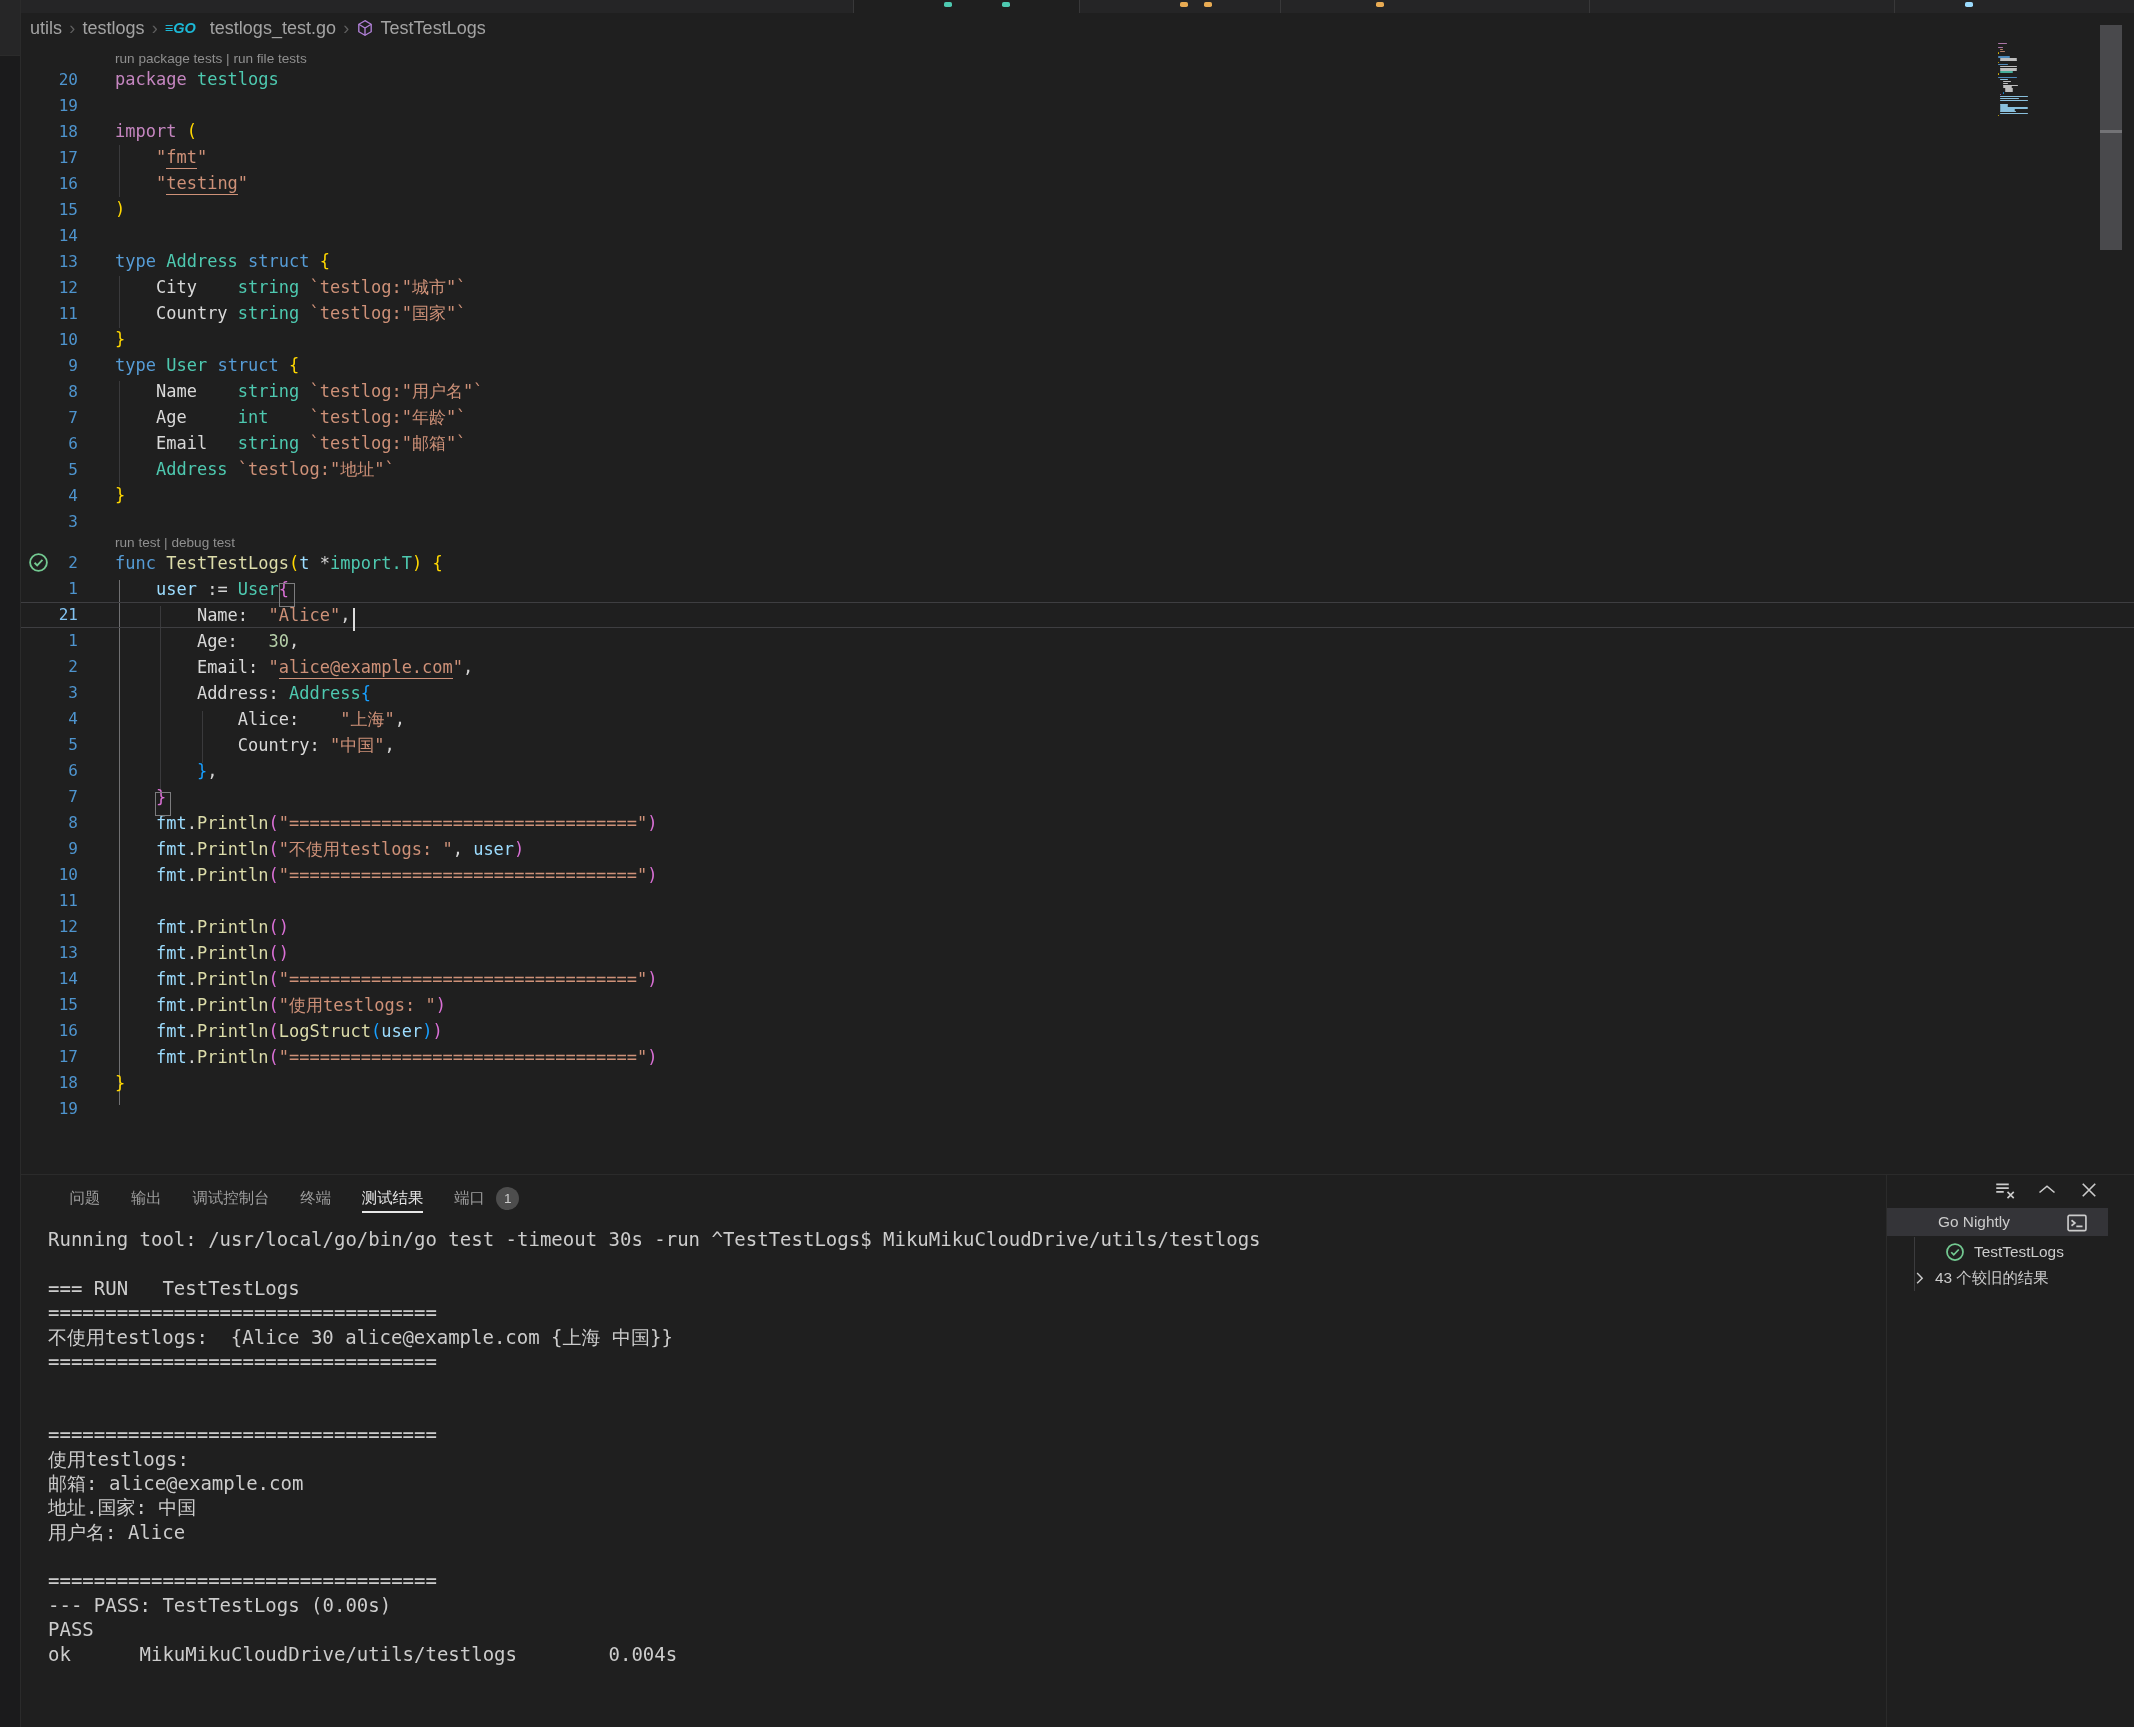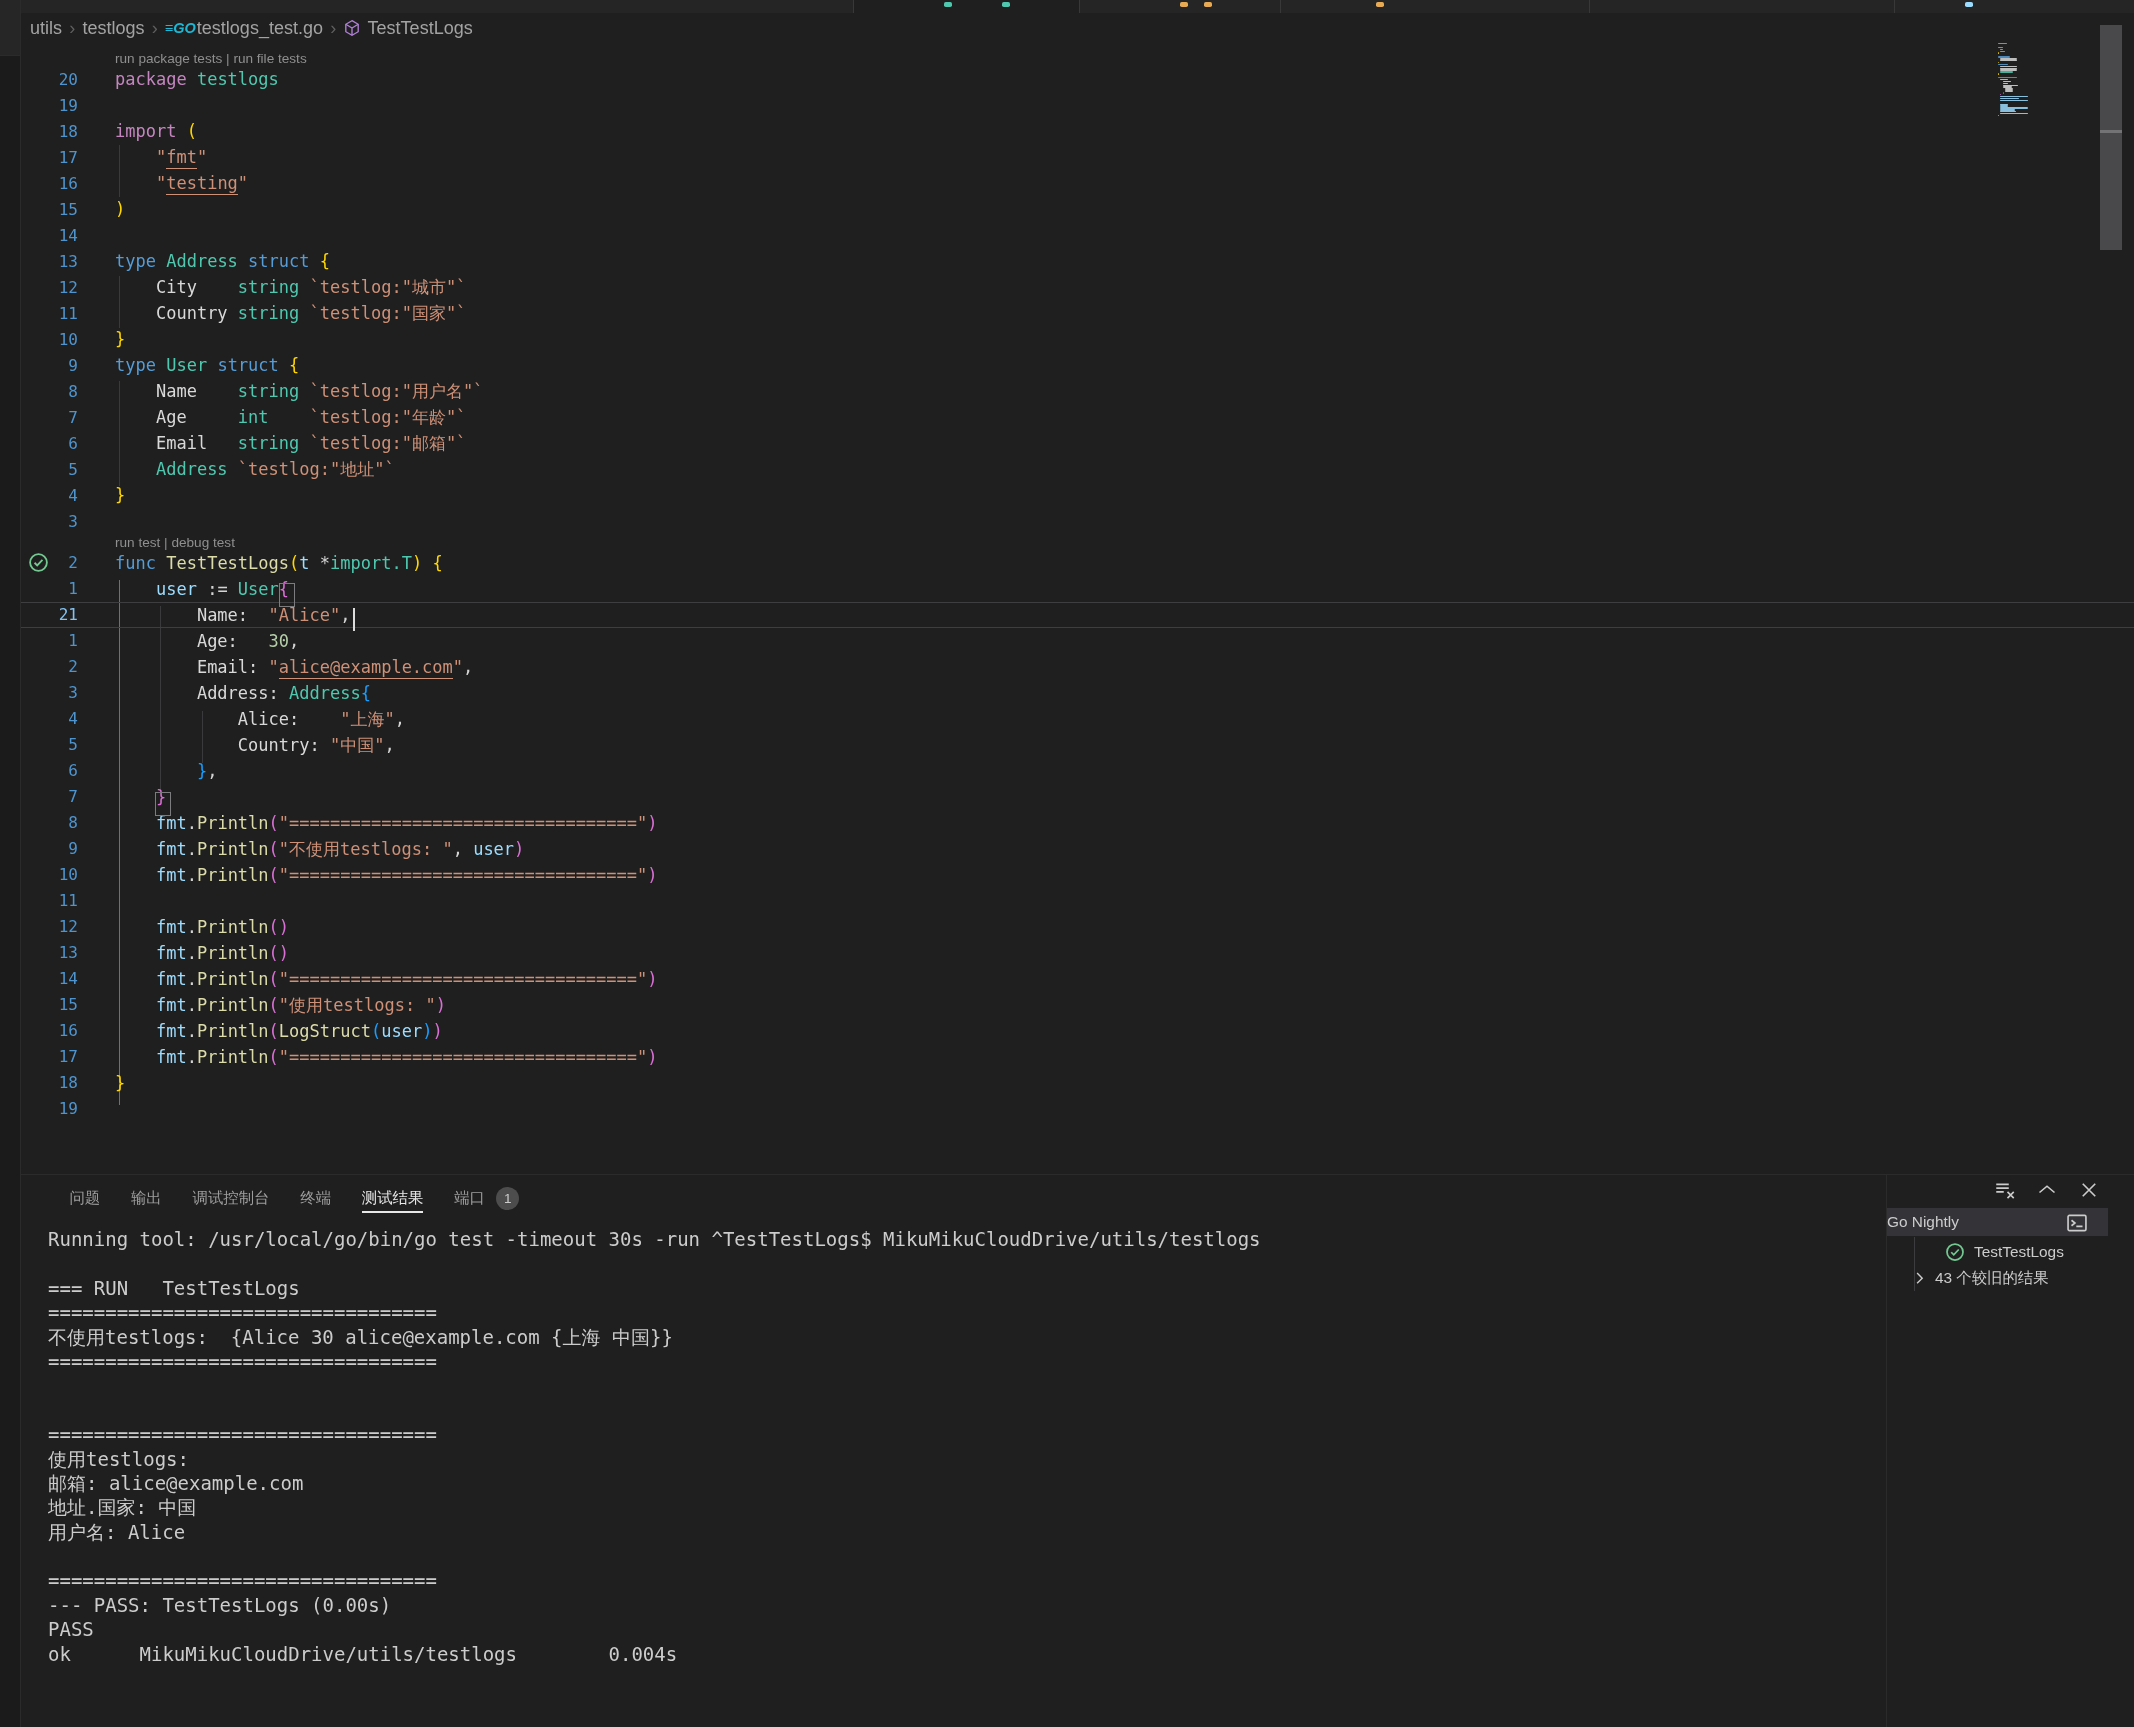--- a/index.html
+++ b/index.html
@@ -15,21 +15,21 @@
   #editor { position:absolute; left:21px; top:0; width:2114px; height:1174px; background:#1f1f1f; overflow:hidden; }
 
   #tabstrip { position:absolute; left:0; top:0; width:100%; height:12.7px; background:#252526; }
   #tabstrip .active-tab { position:absolute; left:832px; top:0; width:226px; height:12.7px; background:#1f1f1f; }
   #tabstrip .tsep { position:absolute; top:0; width:0.9px; height:12.7px; background:#383839; }
   #tabstrip .dot { position:absolute; top:1.8px; width:8.1px; height:5.4px; border-radius:1.8px; }
 
   #breadcrumb { position:absolute; left:0; top:12.7px; height:31px; width:100%; display:flex; align-items:center;
                 padding-left:9px; font-size:18px; color:#a3a3a3; }
   #breadcrumb .bc-sep { color:#5f5f5f; margin:0 7.2px; font-size:18px; }
-  #breadcrumb .go-icon { color:#1cb8d6; font-weight:bold; font-style:italic; font-size:14.5px; letter-spacing:0px; margin-right:1px; }
+  #breadcrumb .go-icon { color:#1cb8d6; font-weight:bold; font-style:italic; font-size:14.5px; letter-spacing:0px; margin-right:14px; }
   #breadcrumb .sym-icon { margin-right:6.3px; display:inline-flex; }
 
   #code-rows { position:absolute; left:0; top:51px; width:100%; }
   .crow { position:relative; height:26px; display:flex; align-items:center;
           font-family:"DejaVu Sans Mono","Liberation Mono",monospace; font-size:17px; }
   .crow.cur { box-shadow: inset 0 0.9px 0 #3e3e41, inset 0 -0.9px 0 #3e3e41; }
   .gut { width:57px; flex:none; text-align:right; color:#4e94ce; font-size:16px; }
   .gut.gcur { color:#82c2f0; }
   .ctext { padding-left:37px; white-space:pre; font-family:inherit; font-size:17px; line-height:26px; }
   .lens-row { height:15.4px; padding-left:94px; color:#8f8f8f; font-size:13.6px; display:flex; align-items:center; }
@@ -61,21 +61,21 @@
   #panel-actions .pa-icon { width:20px; height:20px; color:#cccccc; }
 
   #output { position:absolute; left:27px; top:52px; right:253px; }
   .oline { height:24.4px; font-family:"DejaVu Sans Mono","Liberation Mono",monospace; font-size:19px; line-height:24.4px;
            color:#cccccc; white-space:pre; }
 
   #side-divider { position:absolute; left:1865px; top:0; bottom:0; width:0.9px; background:#2b2b2b; }
   #side-panel { position:absolute; left:1866px; top:0; bottom:0; right:0; }
   #gonightly-row { position:absolute; left:0; top:33px; height:28px; width:221px; background:#343438;
                    display:flex; align-items:center; }
-  #gonightly-row .gn-label { font-size:15.4px; color:#cccccc; }
+  #gonightly-row .gn-label { margin-left:51px; font-size:15.4px; color:#cccccc; }
   #gonightly-row .gn-term { position:absolute; right:20px; top:3.6px; width:22px; height:22px; color:#cccccc; }
   #test-row { position:absolute; left:0; top:64px; height:25px; display:flex; align-items:center; }
   #test-row .t-icon { margin-left:58px; width:20px; height:20px; }
   #test-row .t-label { margin-left:9px; font-size:15.4px; color:#cccccc; }
   #older-row { position:absolute; left:0; top:91px; height:25px; display:flex; align-items:center; }
   #older-row .o-chev { margin-left:24.4px; width:16.3px; height:16.3px; color:#cccccc; }
   #older-row .o-label { margin-left:7.2px; font-size:15.4px; color:#cccccc; }
   #tree-guide { position:absolute; left:27px; top:62px; width:0.9px; height:54px; background:#3c3c3e; }
 
   svg { display:block; }

